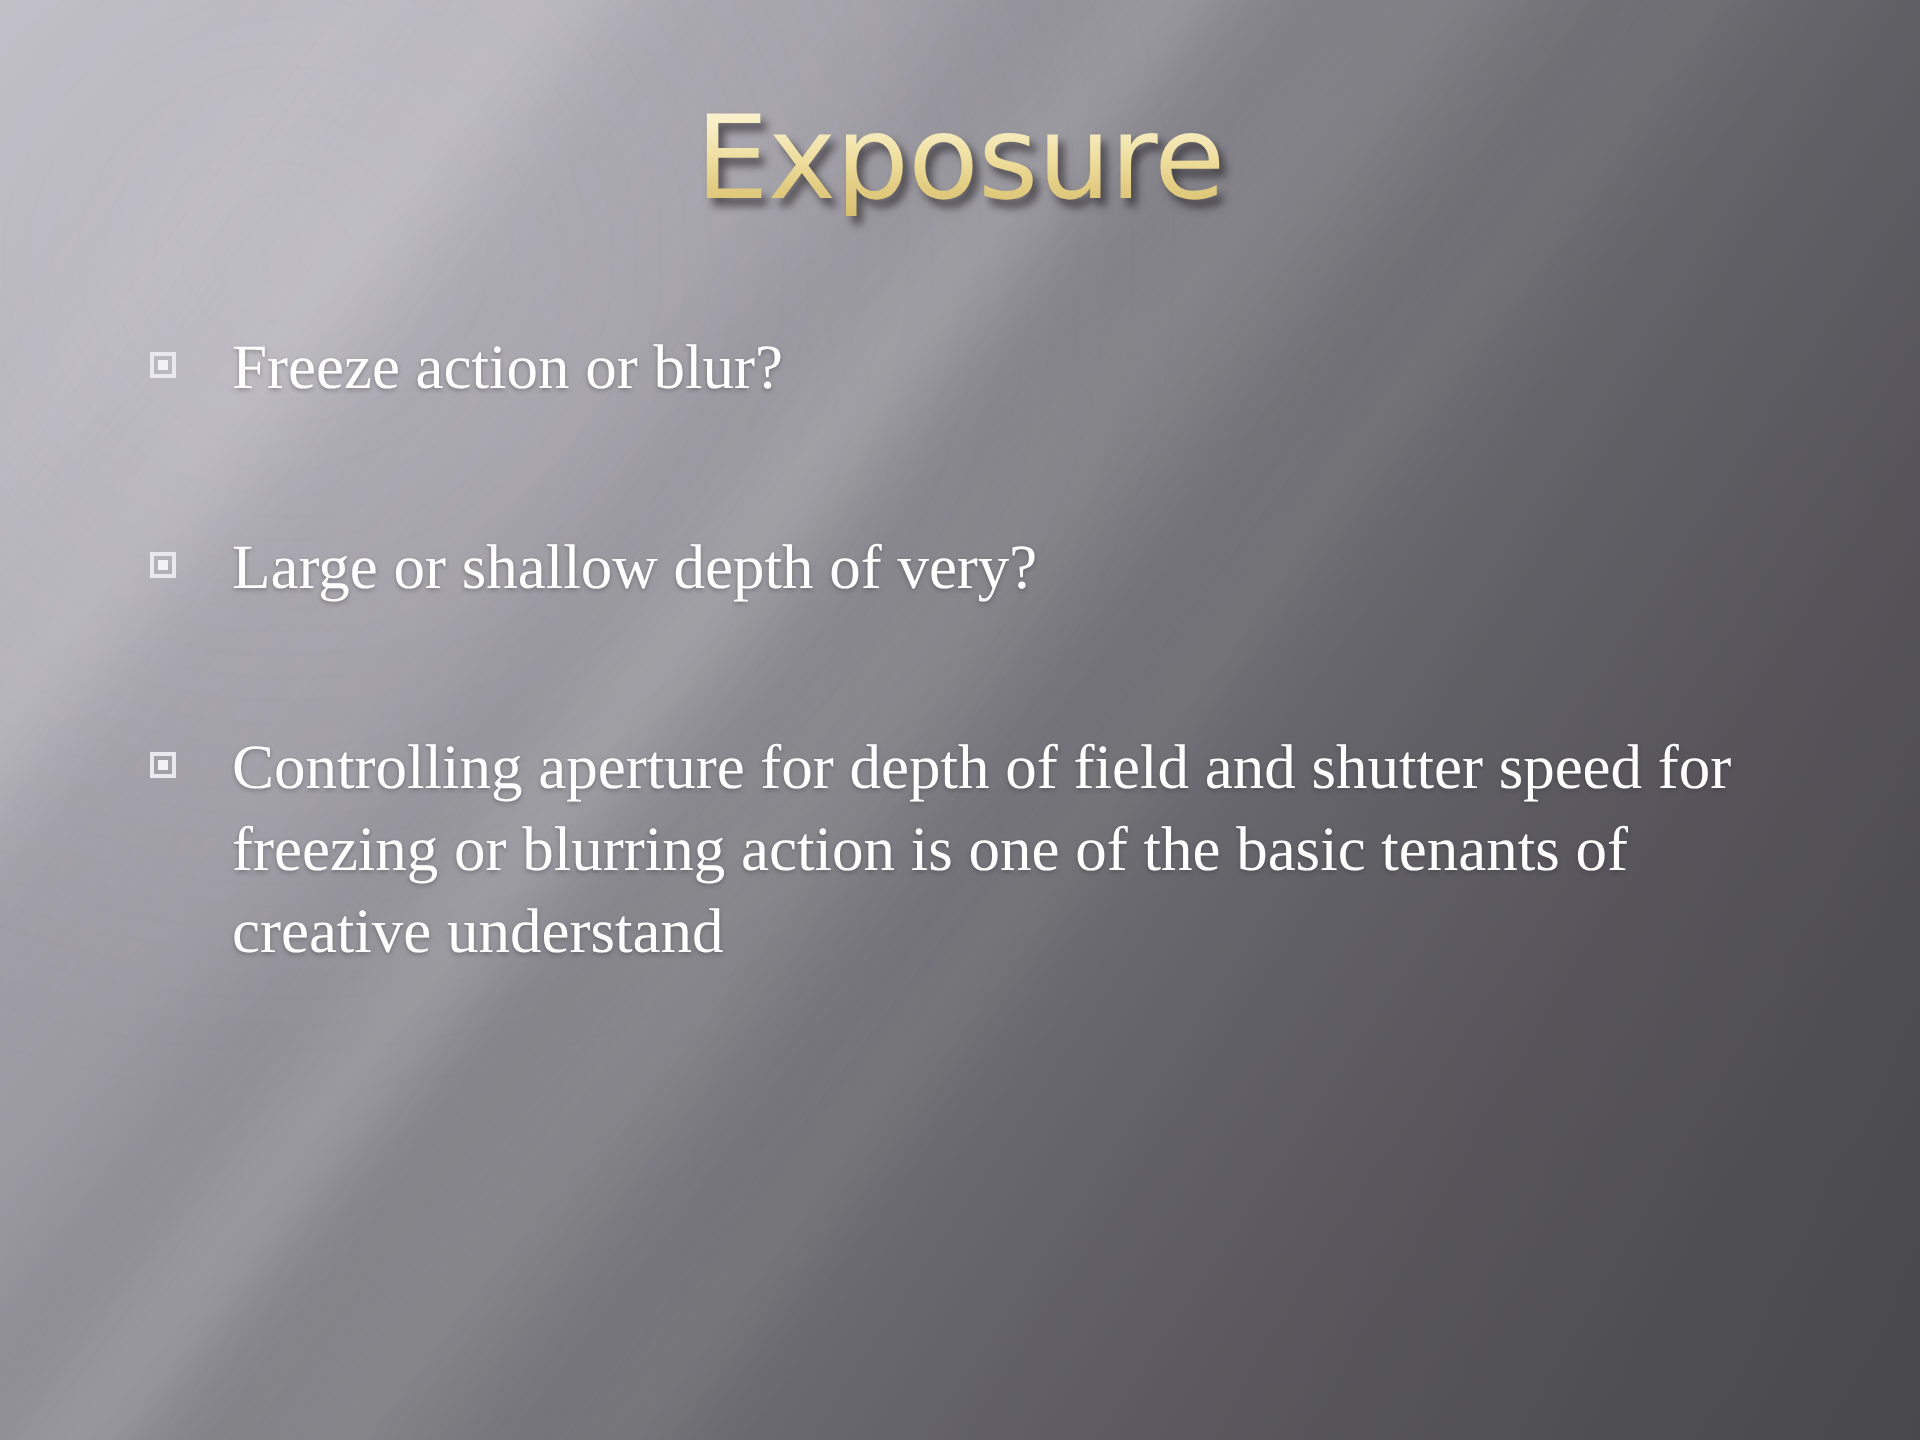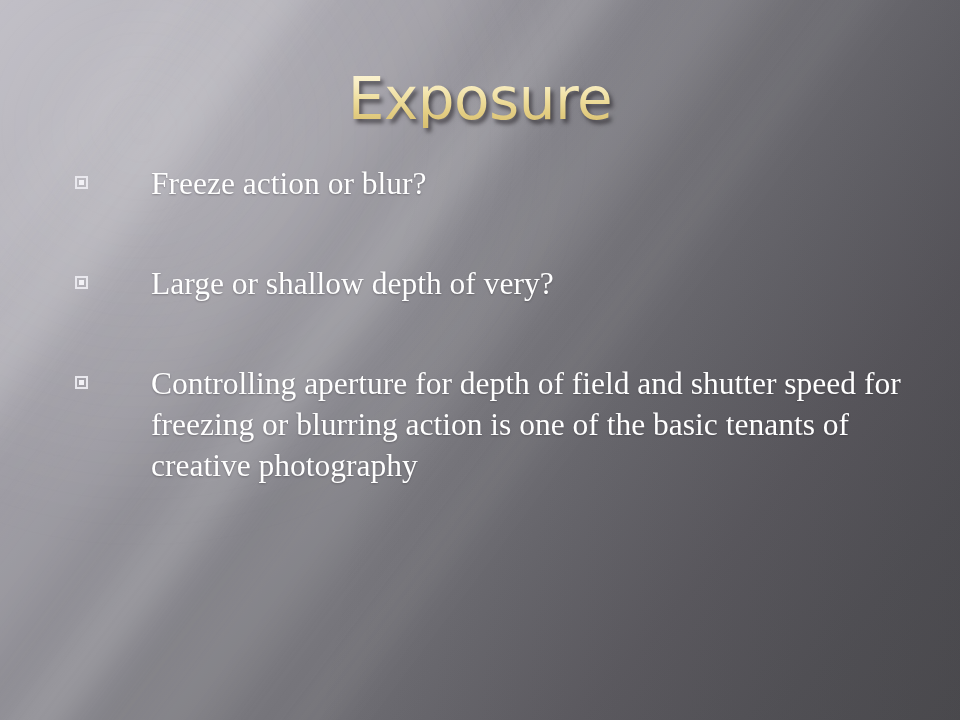--- a/index.html
+++ b/index.html
@@ -125,37 +125,35 @@
       #fdf6d8 0%,
       #f7ecc0 26%,
       #eedd9c 52%,
       #e3cd82 74%,
       #d8bf6e 100%);
     -webkit-background-clip:text;
     background-clip:text;
     color:transparent;
     -webkit-text-fill-color:transparent;
     filter:drop-shadow(3px 4px 2px rgba(30,28,32,.62));
-    margin-top:20px;
   }
 
   
   #body {
     position:absolute;
     left:63px; top:163px;
     width:850px;
   }
   .bullet-row {
     display:flex;
     align-items:flex-start;
     color:#ffffff;
     font-size:31.5px;
     line-height:41px;
     text-shadow:0 1px 2px rgba(40,38,44,.35);
-    gap:35px;
   }
   .bullet-row.gap { margin-bottom:59px; }
   .bullet-row.gap-small { margin-bottom:8px; }
 
   .bullet-mark {
     flex:0 0 auto;
     width:13px; height:13px;
     margin:13px 28px 0 12px;
     border:2px solid #e9e8ee;
     display:flex;
@@ -208,17 +206,17 @@
           <i></i>
         </span>
       <span class="bullet-text">Large or shallow depth of very?</span>
     </div>
 
 
     <div class="bullet-row">
       <span class="bullet-mark">
           <i></i>
         </span>
-      <span class="bullet-text">Controlling aperture for depth of field and shutter speed for freezing or blurring action is one of the basic tenants of creative photography</span>
+      <span class="bullet-text">Controlling aperture for depth of field and shutter speed for freezing or blurring action is one of the basic tenants of creative understand</span>
     </div>
 
   </div>
 </div>
 
 </body></html>

